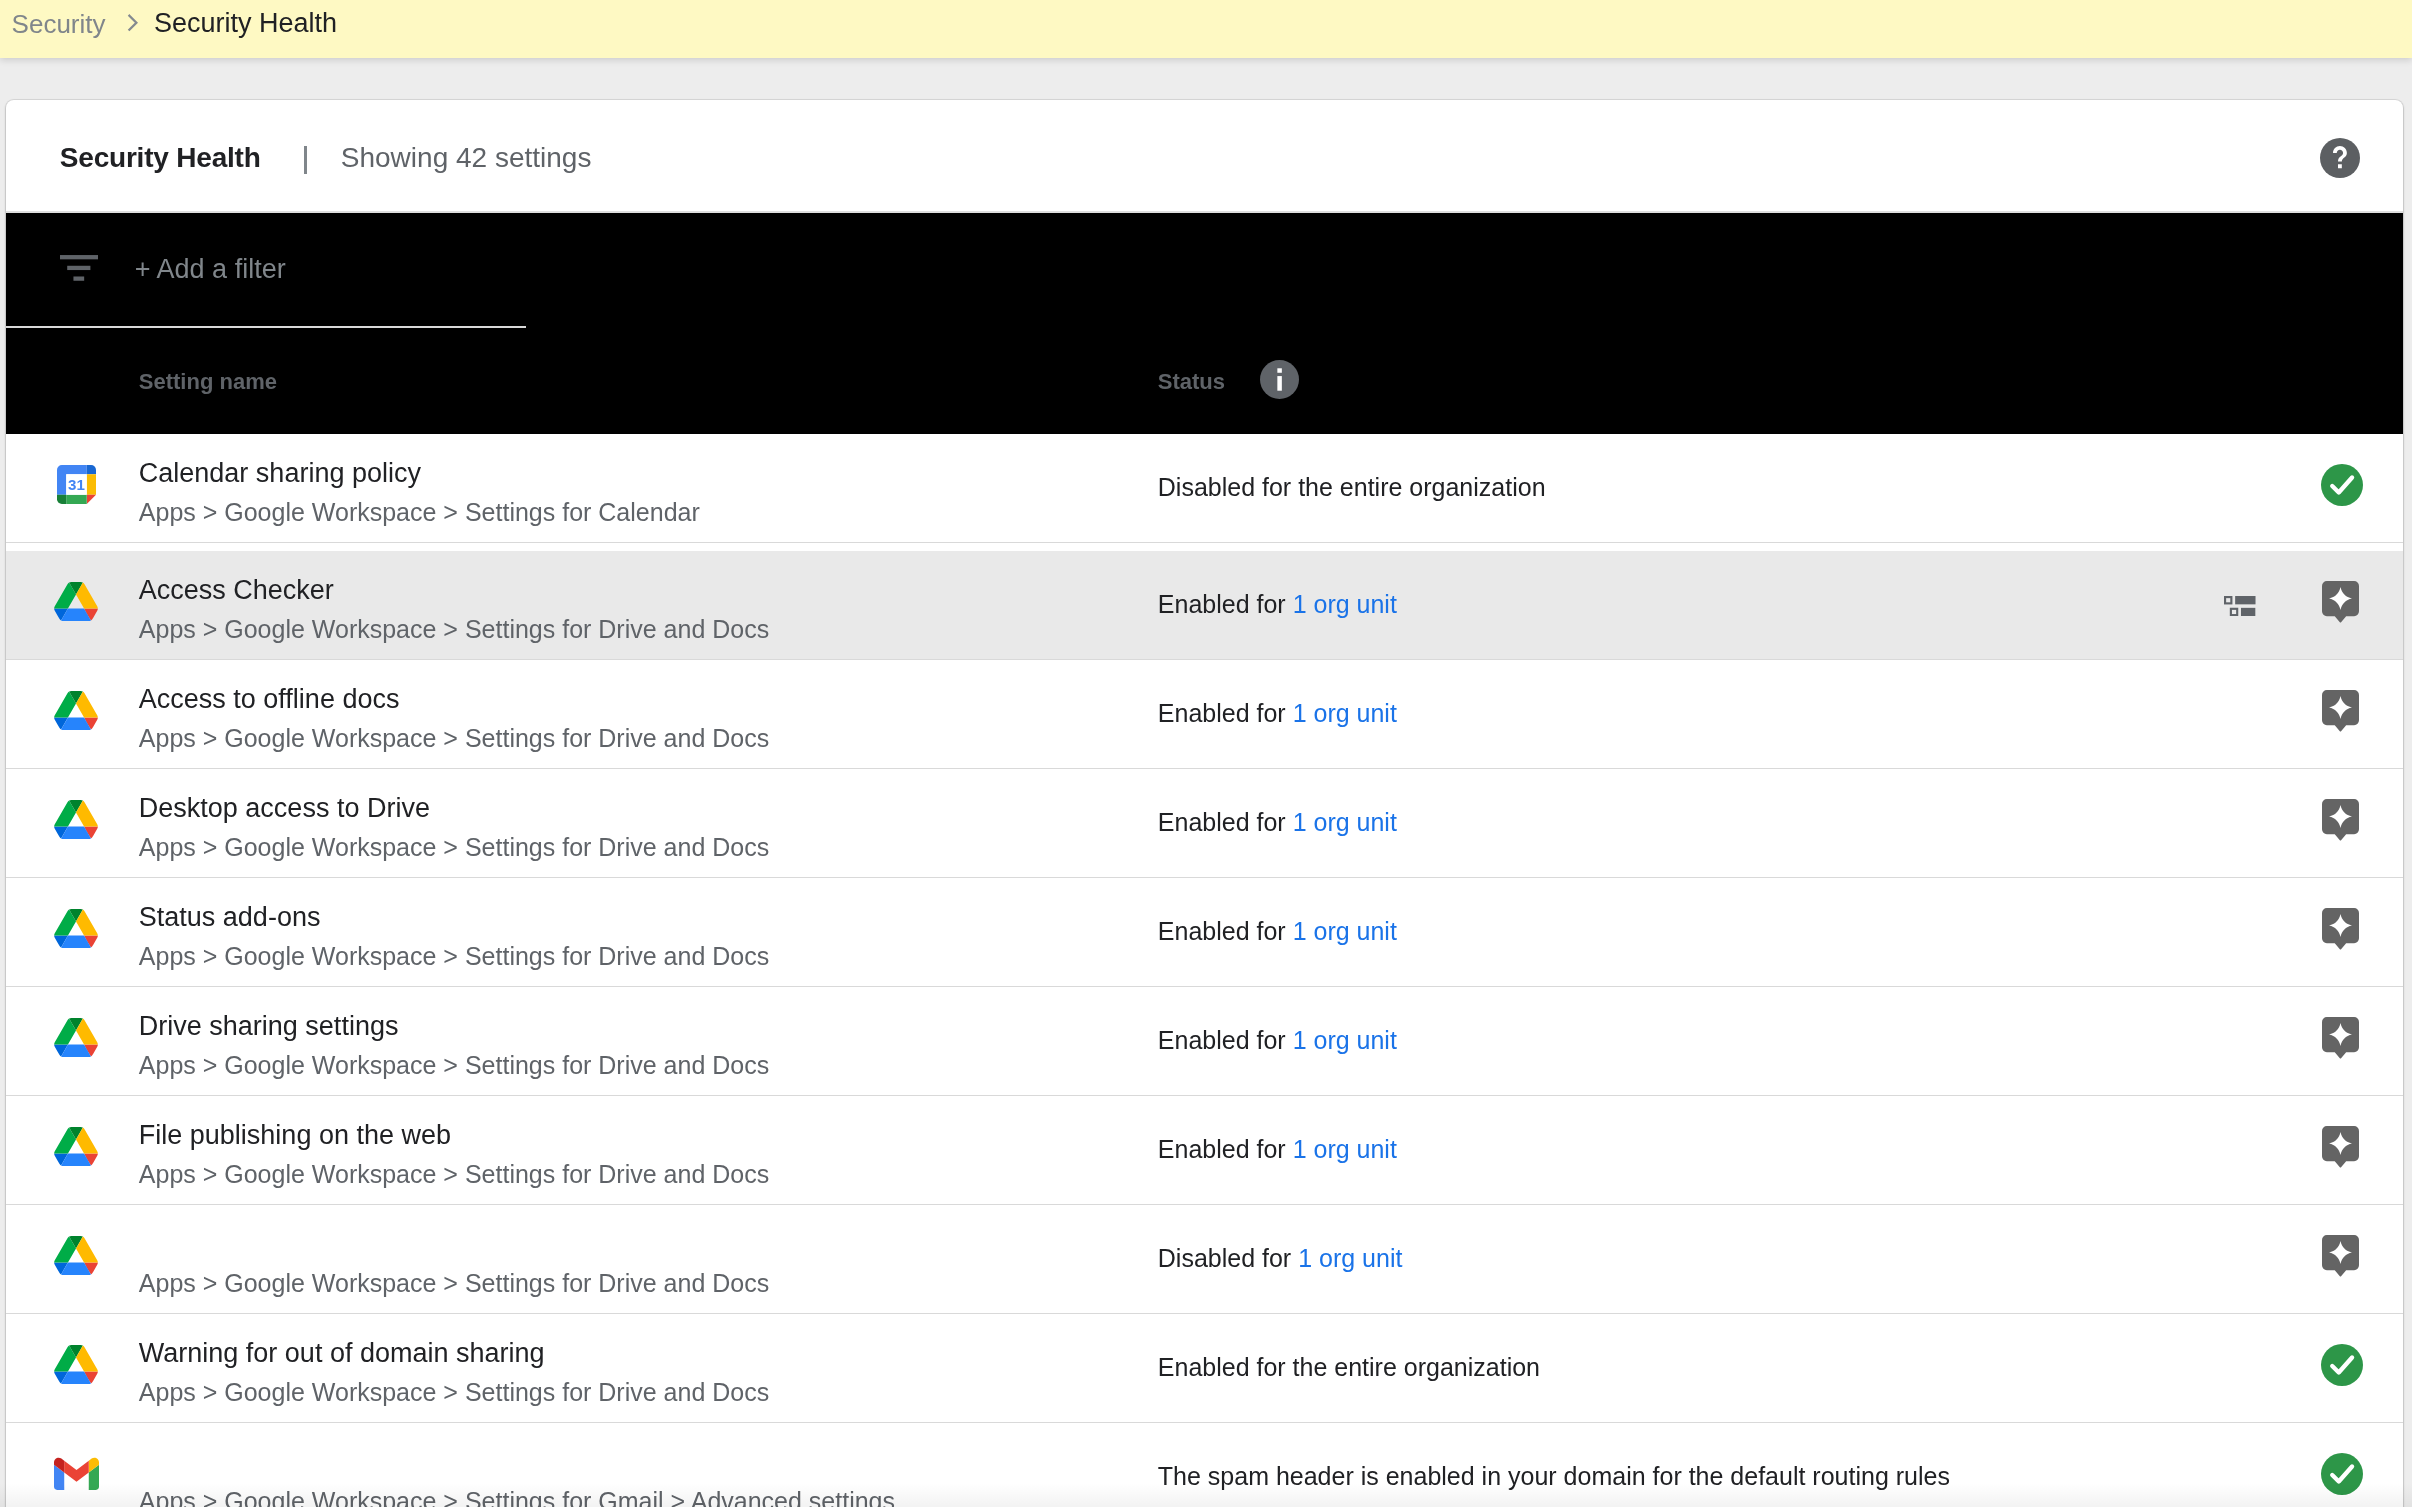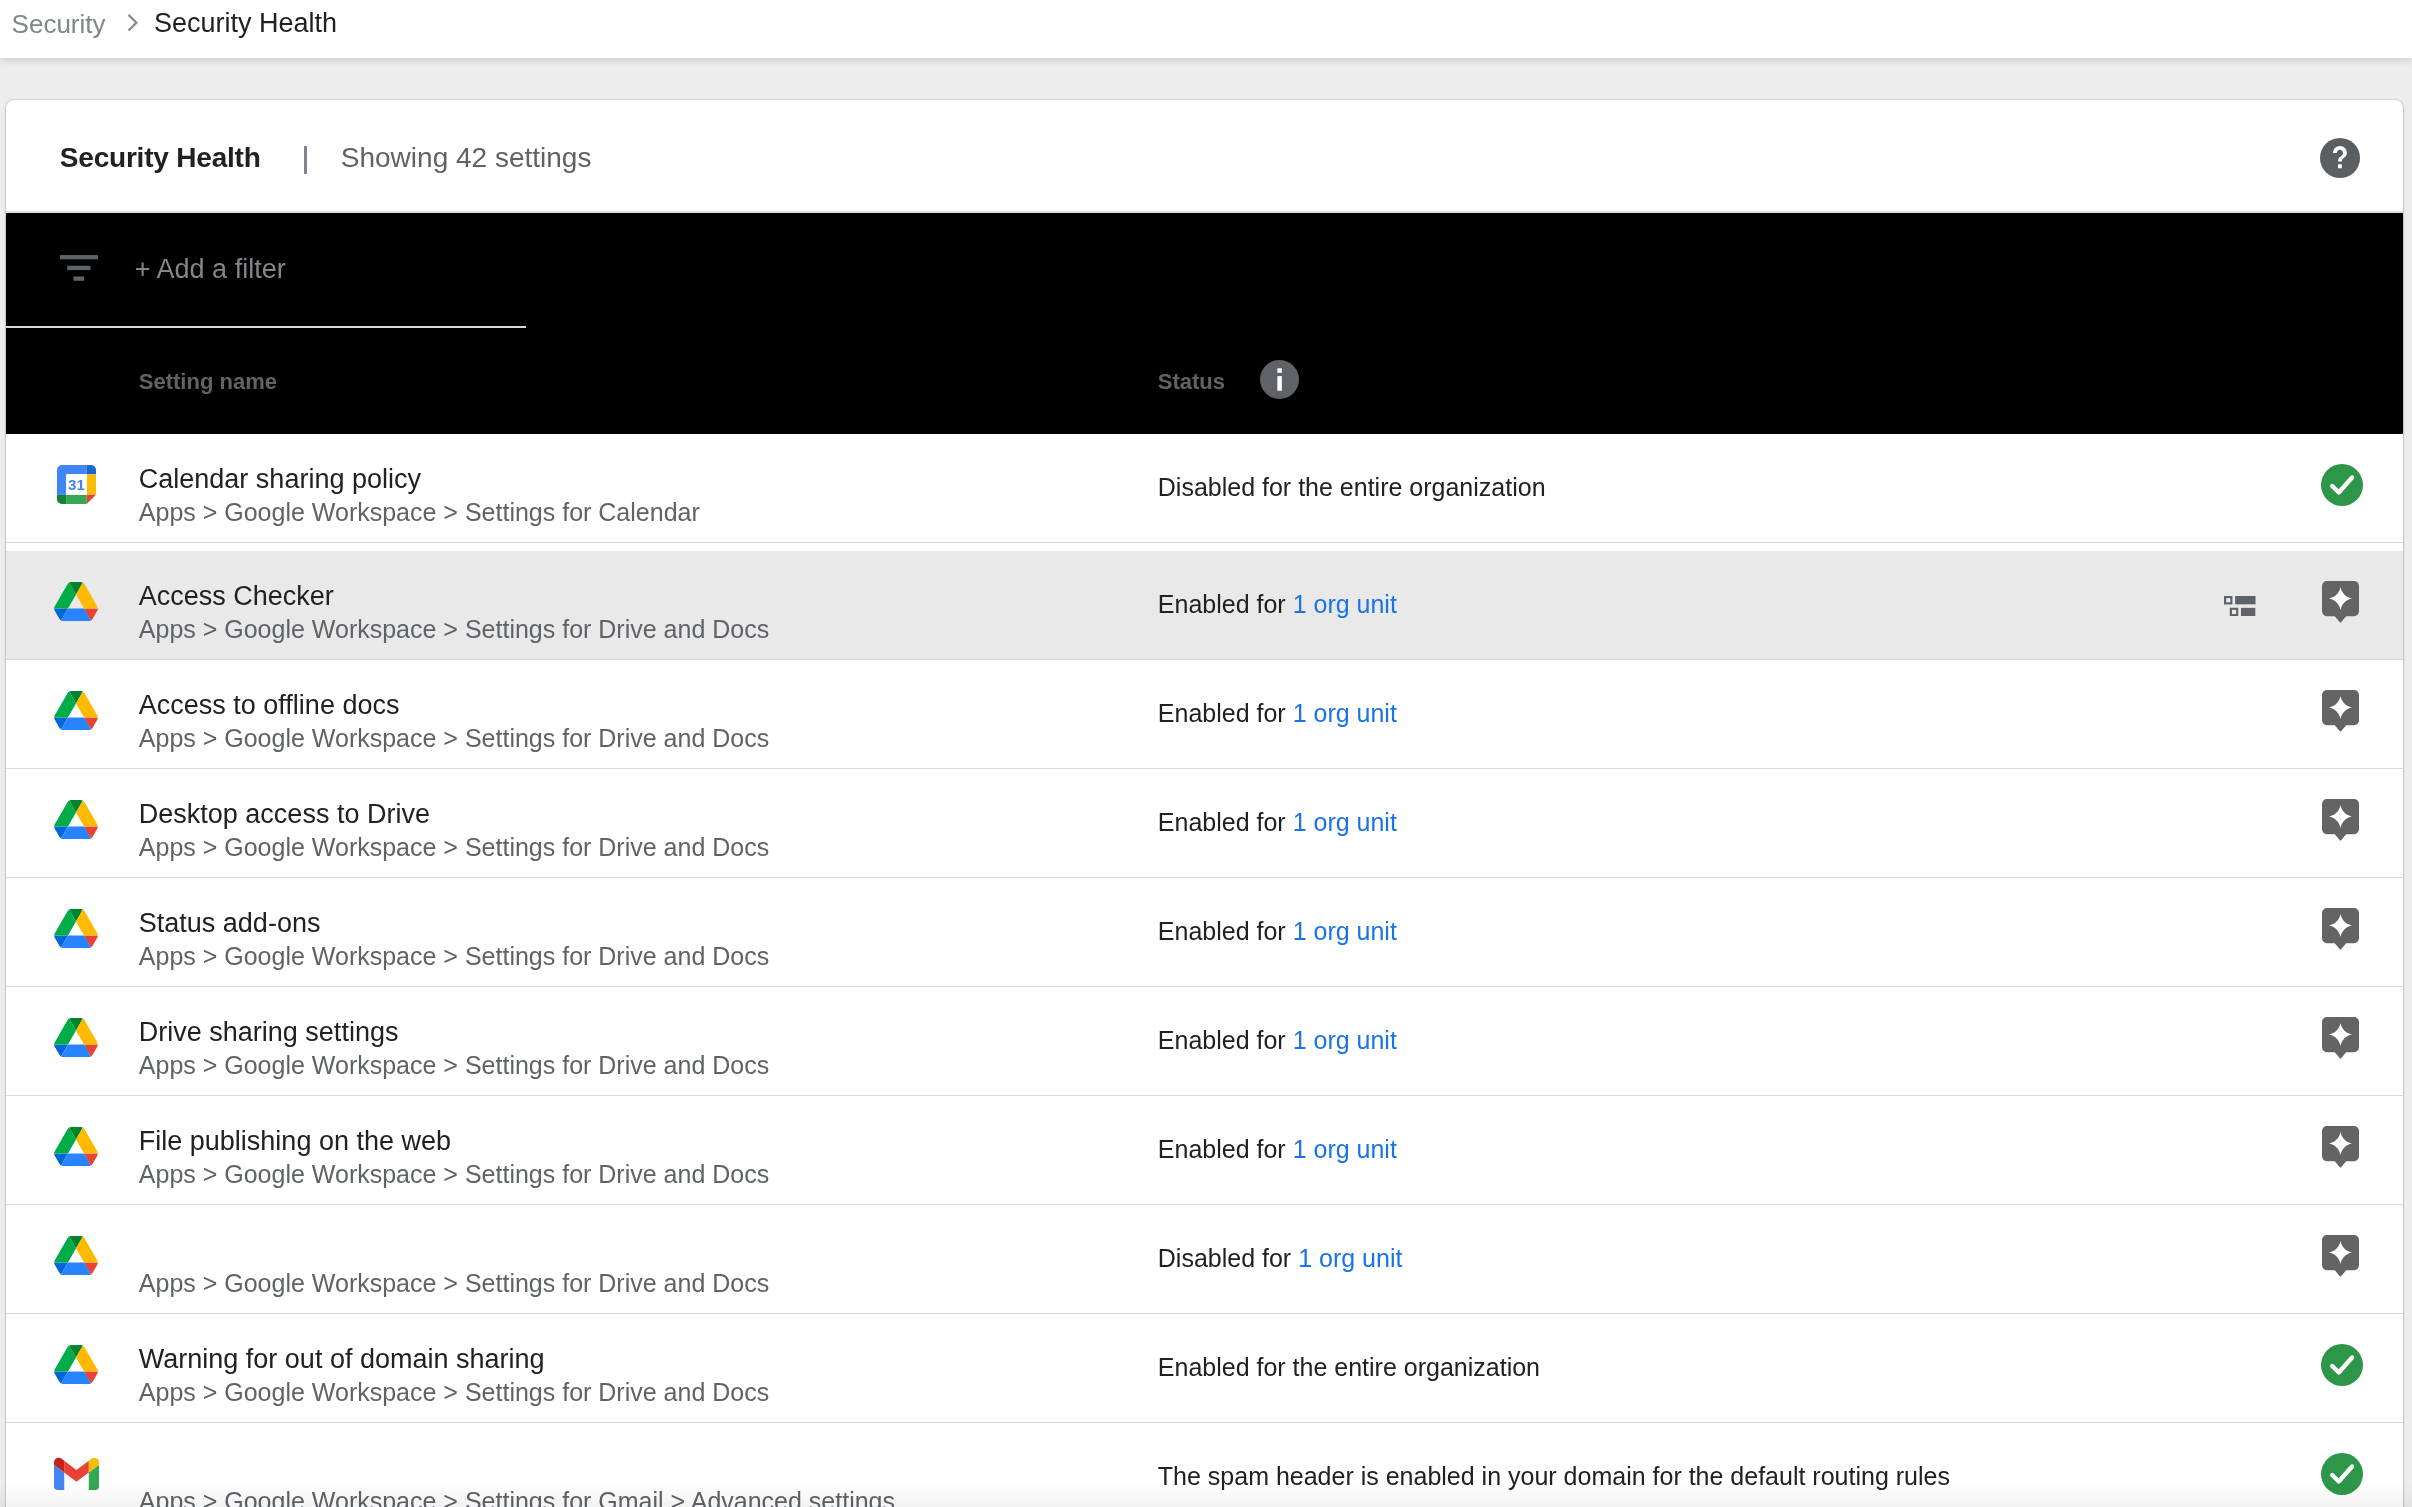--- a/index.html
+++ b/index.html
@@ -1,17 +1,17 @@
 <!DOCTYPE html>
 <html><head><meta charset="utf-8"><title>Security Health</title>
 <style>
 * { margin:0; padding:0; box-sizing:border-box; }
 html,body { width:2412px; height:1508px; overflow:hidden; background:#ededed;
   font-family:"Liberation Sans",sans-serif; -webkit-font-smoothing:antialiased; }
-.topbar { position:absolute; left:0; top:0; width:2412px; height:58px; background:#ffffff;
+.topbar { position:absolute; left:0; top:0; width:2412px; height:58px; background:#fef9c3;
   box-shadow:0 2.9px 6.8px rgba(0,0,0,0.14); z-index:5; }
 .topbar .bc1 { position:absolute; left:11.6px; top:10.7px; font-size:26px; line-height:26px; color:#80868b; }
 .topbar .chev { position:absolute; left:127px; top:12.6px; }
 .topbar .bc2 { position:absolute; left:154px; top:9.7px; font-size:27px; line-height:27px; color:#202124; }
 .card { position:absolute; left:5.8px; top:100px; width:2397px; height:1514px; background:#fff;
   border-radius:7.8px 7.8px 0 0; box-shadow:0 0 0 1px rgba(0,0,0,0.08), 0 1px 2.9px rgba(0,0,0,0.22); }
 .chead { position:absolute; left:0; top:0; width:100%; height:115px; }
 .chead h1 { position:absolute; left:54px; top:44px; font-size:28px; line-height:28px;
   font-weight:bold; color:#202124; letter-spacing:-0.2px; }
 .chead .vbar { position:absolute; left:298px; top:46px; width:2.9px; height:28px; background:#80868b; }
@@ -24,21 +24,21 @@
 .panel .addf { position:absolute; left:129px; top:43px; font-size:27px; line-height:27px; color:#80868b; }
 .panel .fline { position:absolute; left:0; top:113px; width:520px; height:1.9px; background:#d8d8d8; }
 .panel .h1 { position:absolute; left:133px; top:158px; font-size:22px; line-height:22px; font-weight:bold; color:#5f6368; }
 .panel .h2 { position:absolute; left:1152px; top:158px; font-size:22px; line-height:22px; font-weight:bold; color:#5f6368; }
 .panel .iico { position:absolute; left:1254px; top:147px; }
 .rows { position:absolute; left:0; top:334px; width:100%; }
 .row { position:relative; width:100%; height:109px; background:#fff; border-bottom:1.9px solid #d9d9d9;padding-left:40px; }
 .row.hov { background:#e9e9e9;margin-top:8px; }
 .row .appicon { position:absolute; left:48px; top:30px; width:45px; height:40px; display:flex;
   align-items:center; justify-content:center; }
-.row .title { position:absolute; left:133px; top:32px; font-size:27px; line-height:27px; color:#202124; }
+.row .title { position:absolute; left:133px; top:26px; font-size:27px; line-height:27px; color:#202124; }
 .row .crumb { position:absolute; left:133px; top:66px; font-size:25px; line-height:25px; color:#5f6368; }
 .row .status { position:absolute; left:1152px; top:40px; font-size:25px; line-height:26px; color:#202124; }
 .row .status .lk { color:#1a73e8; }
 .row .check { position:absolute; left:2315px; top:30px; width:42px; height:42px; }
 .row .flag { position:absolute; left:2316px; top:30px; width:37px; height:43px; }
 .row .org { position:absolute; left:2218px; top:45px; width:32px; height:20.4px; }
 .fade { position:absolute; left:0; top:1483px; width:2412px; height:25px;
   background:linear-gradient(rgba(0,0,0,0), rgba(0,0,0,0.05)); z-index:6; pointer-events:none; }
 </style></head>
 <body>

